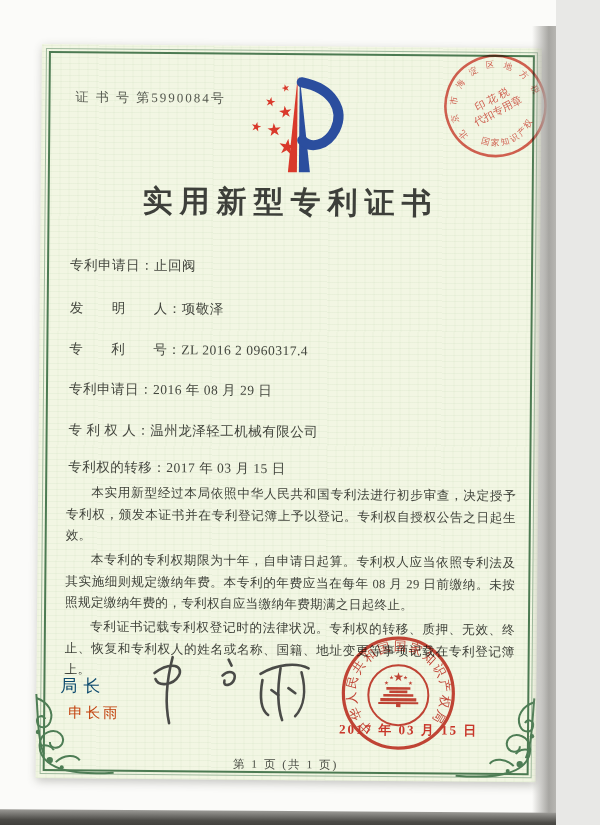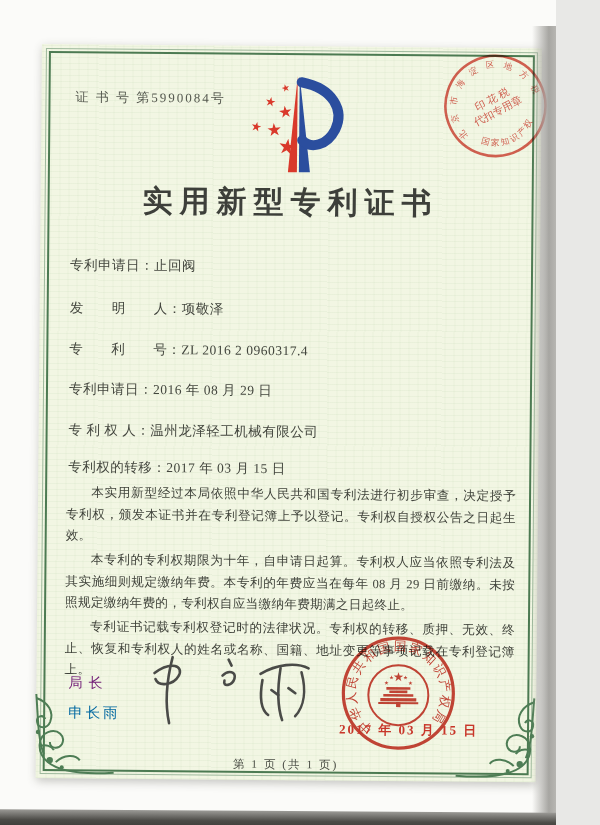--- a/index.html
+++ b/index.html
@@ -21,22 +21,22 @@
   .frame-inner{position:absolute;inset:7px;border:2.5px solid #4c7a52;}
   .cert-number{position:absolute;left:34px;top:44px;font-size:13px;letter-spacing:2px;color:#55584f;}
   .logo{position:absolute;left:200px;top:26px;}
   .title{position:absolute;left:0;right:0;top:136px;text-align:center;
     font-size:30px;font-weight:600;letter-spacing:7px;color:#3d3f3a;}
   .field{position:absolute;left:30px;font-size:13.5px;color:#43463e;letter-spacing:.5px;white-space:nowrap;}
   .f0{top:212px}.f1{top:255px}.f2{top:296px}.f3{top:336px}.f4{top:377px}.f5{top:414px}
   .paras{position:absolute;left:28px;top:438px;width:450px;}
   .paras p{margin:0 0 2px 0;font-size:12.6px;line-height:1.72;color:#3f423a;
     text-align:justify;text-indent:2em;letter-spacing:.3px;}
-  .director-label{position:absolute;left:32px;top:630px;font-size:14px;letter-spacing:6px;color:#701a75;}
-  .director-name{position:absolute;left:32px;top:659px;font-size:14.5px;letter-spacing:3px;color:#0369a1;}
+  .director-label{position:absolute;left:24px;top:630px;font-size:17px;letter-spacing:6px;color:#0c4a6e;}
+  .director-name{position:absolute;left:32px;top:659px;font-size:14.5px;letter-spacing:3px;color:#c2410c;}
   .signature{position:absolute;left:102px;top:598px;z-index:4;}
   .seal-main{position:absolute;left:300px;top:584px;z-index:5;mix-blend-mode:multiply;opacity:.92;}
   .seal-date{position:absolute;left:303px;top:674px;width:160px;z-index:6;
     font-size:13px;letter-spacing:2px;color:#c8362a;font-weight:600;white-space:nowrap;}
   .seal-tax{position:absolute;left:398px;top:2px;z-index:6;transform:rotate(-28deg);
     mix-blend-mode:multiply;opacity:.85;}
   .footer{position:absolute;left:0;right:0;top:711px;text-align:center;
     font-size:11.5px;letter-spacing:2px;color:#4a4d45;}
   .flourish{position:absolute;bottom:-2px;z-index:3;}
   .flourish.left{left:-10px;}

